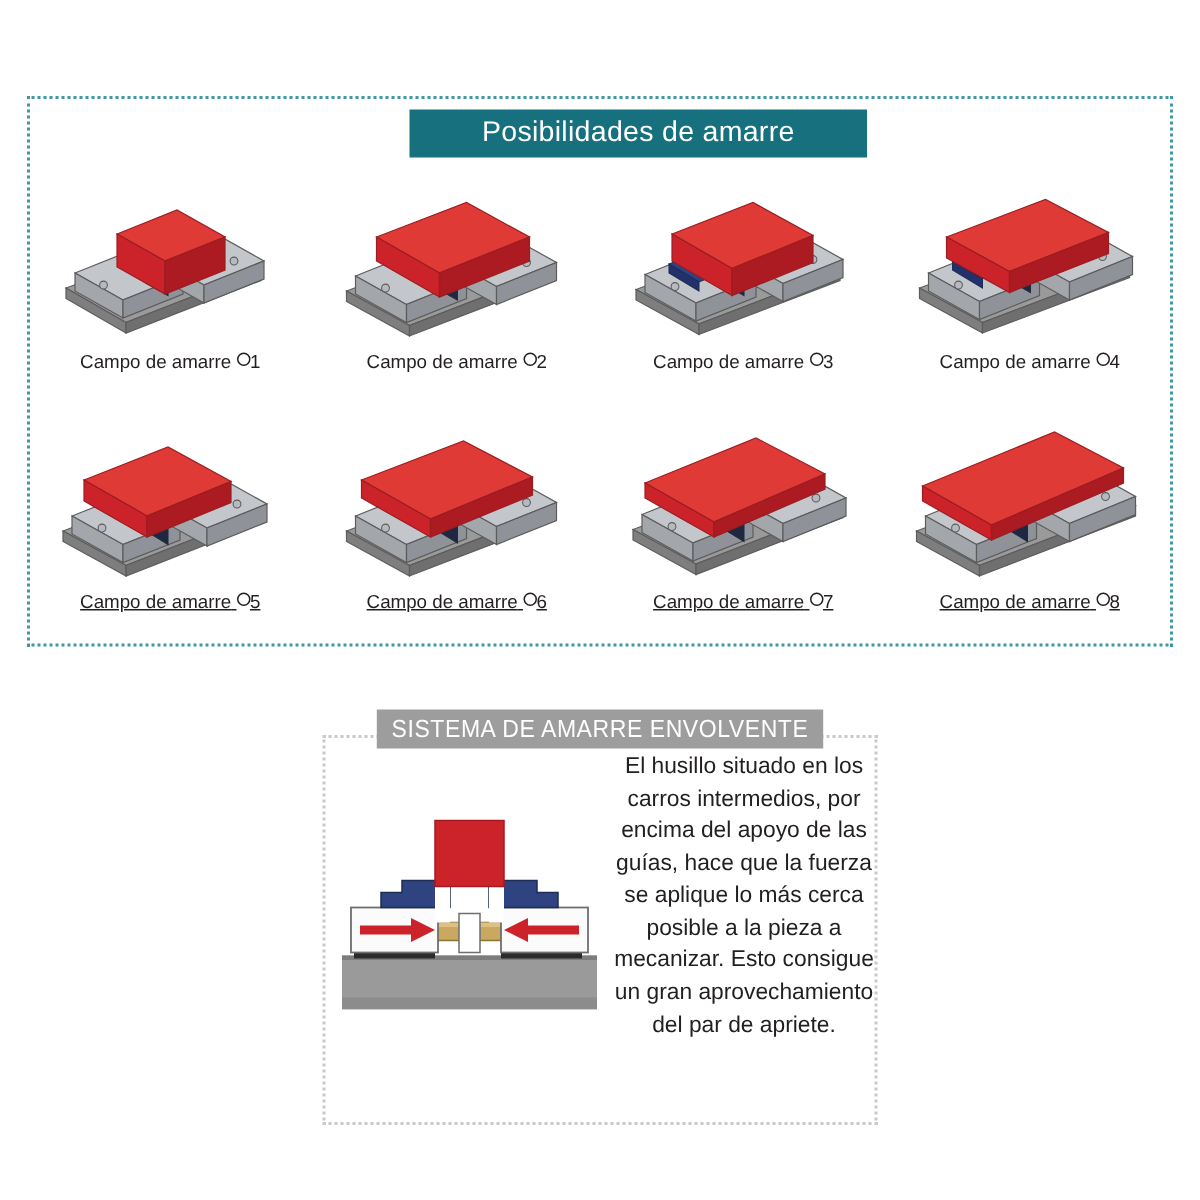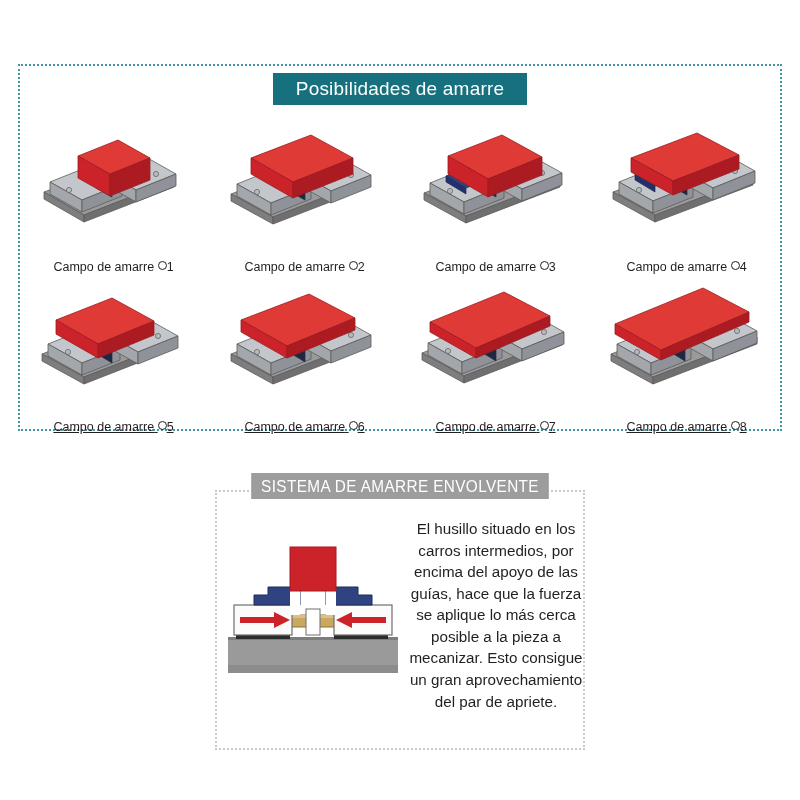--- a/index.html
+++ b/index.html
@@ -14,39 +14,39 @@
   
   #top-panel{
     position:absolute;
     left:18px;top:64px;width:764px;height:367px;
     border:2px dotted #3f97a6;
     box-sizing:border-box;
   }
   #title-banner{
     position:absolute;
     left:273px;top:73px;
-    width:254px;height:32px;
+    width:305px;height:32px;
     background:#16707e;
     color:#ffffff;
     display:flex;align-items:center;justify-content:center;
     font-size:19px;
     letter-spacing:.2px;
     z-index:5;
   }
   
   .grid-row{
     position:absolute;
     left:18px;width:764px;
     display:flex;
   }
   #row-1{top:118px;}
   #row-2{top:278px;text-decoration:underline;}
   .cell{
     width:191px;
-    display:flex;flex-direction:column;align-items:center;gap:26px;
+    display:flex;flex-direction:column;align-items:center;
   }
   .fig{
     width:175px;height:110px;
     position:relative;
   }
   .fig svg{display:block;width:100%;height:100%;}
   .cell-label{
     margin-top:6px;
     font-size:12.5px;
     color:#231f20;
@@ -83,21 +83,21 @@
     z-index:5;
   }
   #cross-section{
     position:absolute;
     left:228px;top:533px;
     width:170px;height:140px;
   }
   #cross-section svg{display:block;width:100%;height:100%;}
   #body-text{
     position:absolute;
-    left:406px;top:518px;
+    left:406px;top:500px;
     width:180px;
     font-size:15.2px;
     line-height:1.42;
     color:#231f20;
     text-align:center;
   }
 </style>
 </head>
 <body>
 

